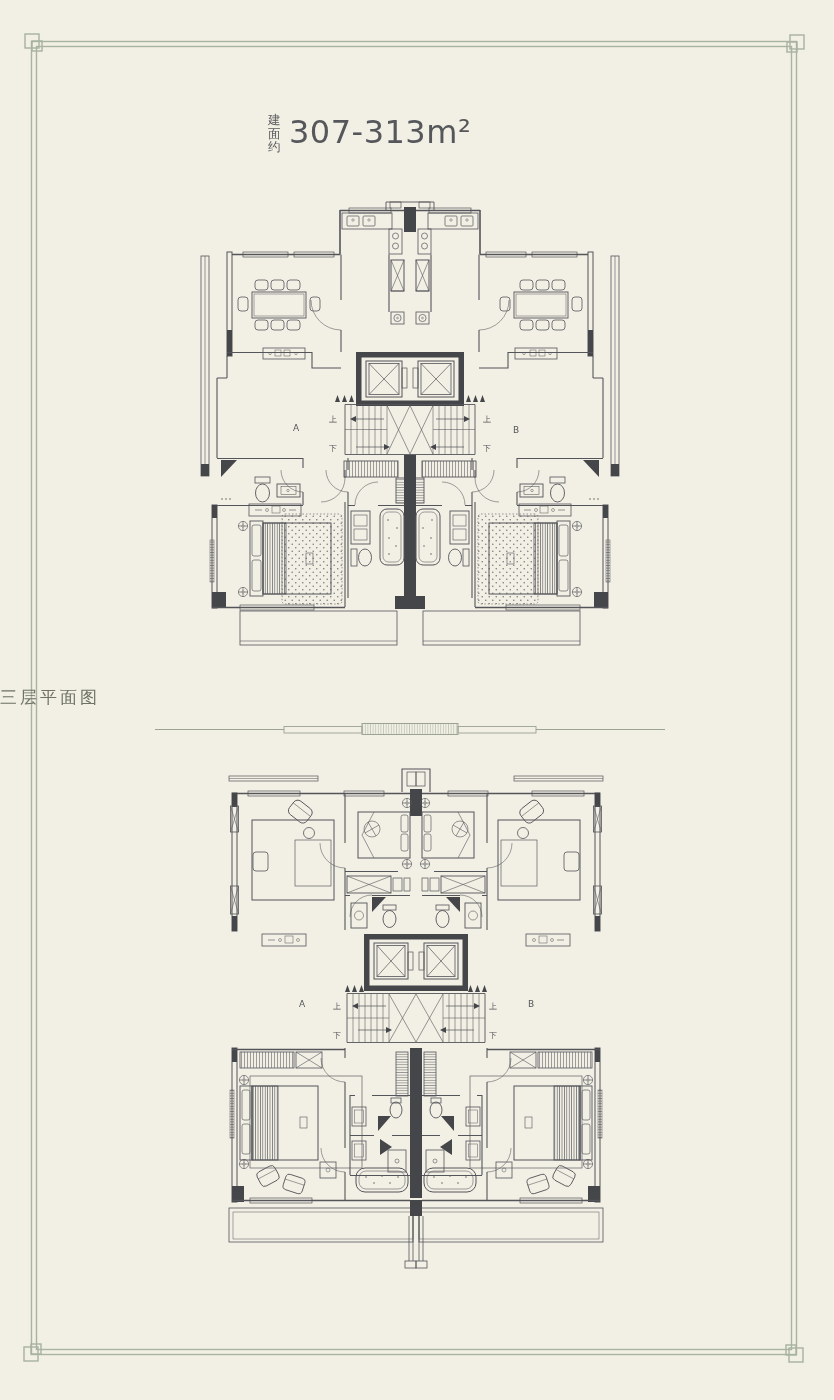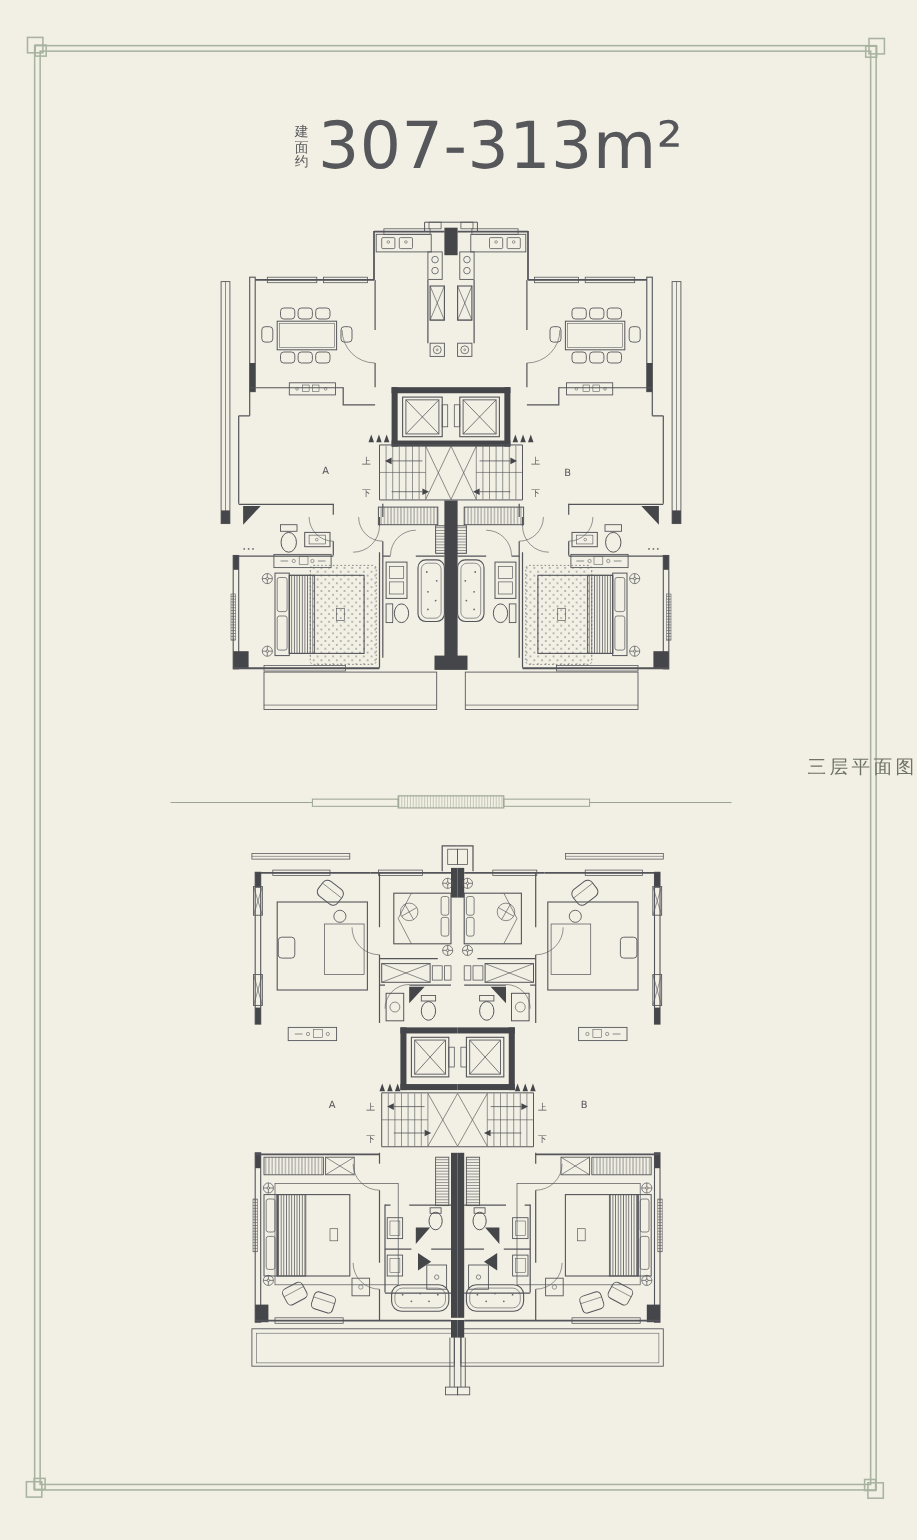--- a/index.html
+++ b/index.html
@@ -2,22 +2,22 @@
 <html><head>
 <meta charset="utf-8">
 <style>
   html,body{margin:0;padding:0;background:#e8e6da;}
   .page{position:relative;width:834px;height:1400px;background:#f2efe4;overflow:hidden;
         font-family:"DejaVu Sans",sans-serif;}
   .vector{position:absolute;left:0;top:0;}
   .title-block{position:absolute;left:268px;top:110px;display:flex;align-items:flex-start;}
   .area-prefix{width:15px;font-size:12.5px;line-height:13.5px;color:#595a5d;
                word-break:break-all;margin-top:3px;}
-  .area-value{font-size:59px;line-height:45px;color:#56575b;letter-spacing:.5px;margin-left:6px;}
-  .caption{position:absolute;left:0;width:100%;text-align:right;color:#6e7365;
+  .area-value{font-size:32px;line-height:45px;color:#56575b;letter-spacing:.5px;margin-left:6px;}
+  .caption{position:absolute;left:0;width:100%;text-align:left;color:#6e7365;
            font-size:17px;letter-spacing:3px;}
   .pt{font:9px "DejaVu Sans",sans-serif;fill:#55565a;text-anchor:middle;}
   .pts{font:8px "DejaVu Sans",sans-serif;fill:#55565a;text-anchor:middle;}
 </style>
 </head>
 <body>
 
 <div class="page">
 
 <svg class="vector" width="834" height="1400" viewBox="0 0 834 1400">

